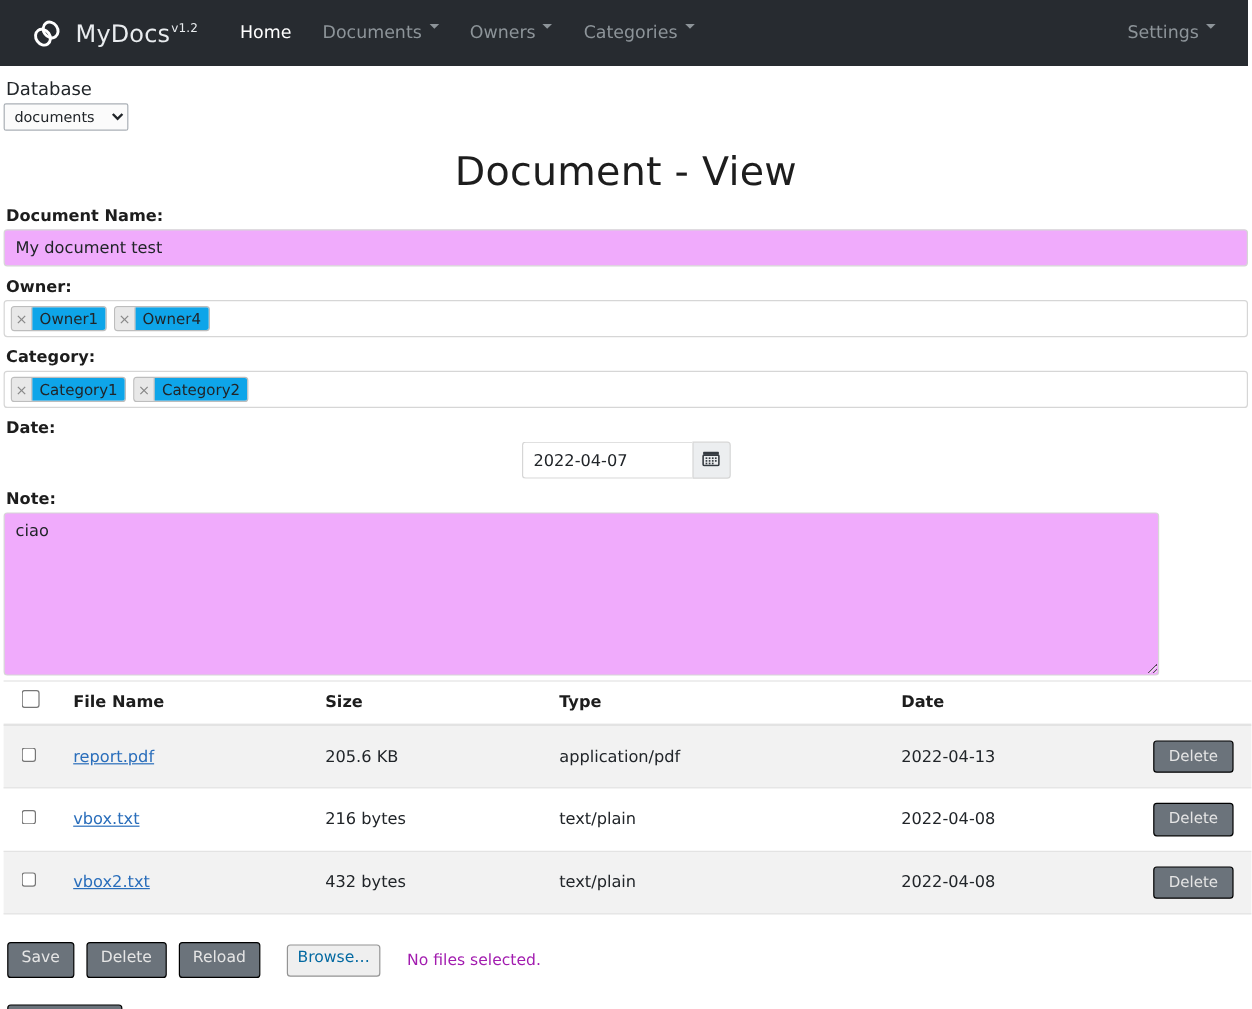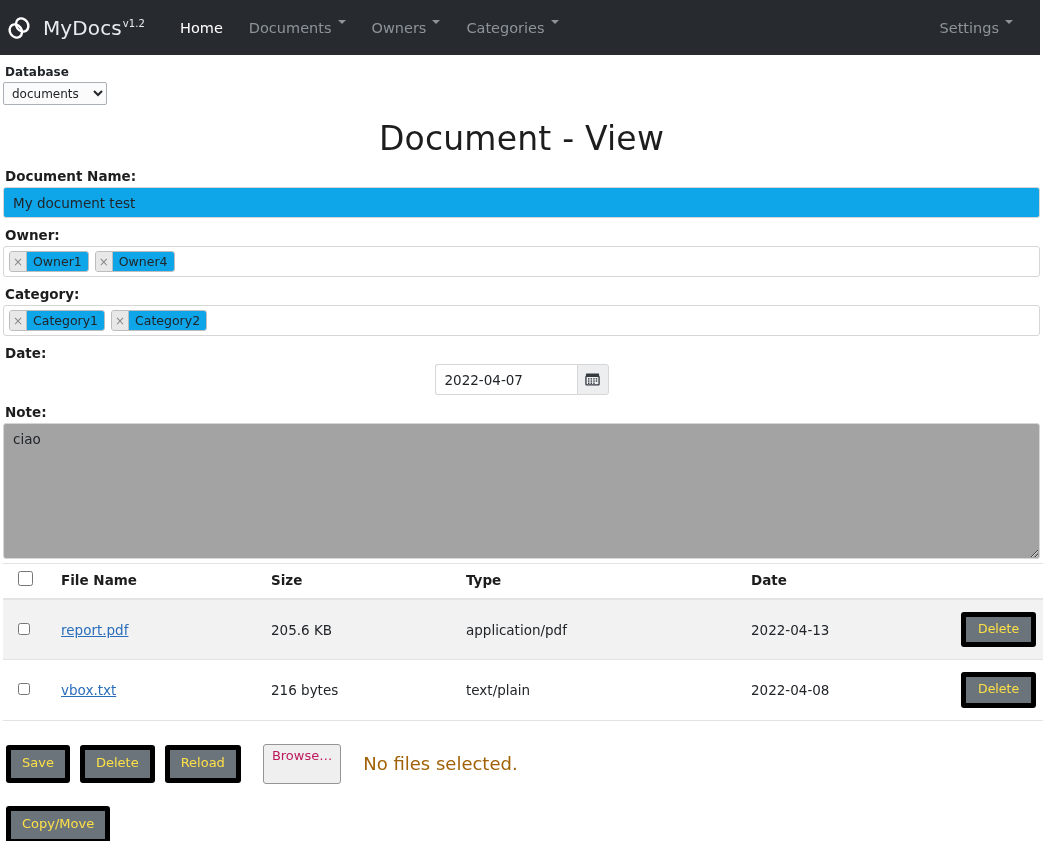--- a/index.html
+++ b/index.html
@@ -13,21 +13,21 @@
     color: #212529;
     overflow: hidden;
   }
 
   
   .navbar {
     height: 55px;
     background: #272b30;
     display: flex;
     align-items: center;
-    padding: 0 14px 0 4px;
+    padding: 0 14px 0 24px;
     width: 1040px;
   }
   .brand {
     display: flex;
     align-items: center;
     gap: 9px;
     margin-right: 22px;
   }
   .brand-icon { width: 30px; height: 30px; display: block; }
   .brand-text {
@@ -58,21 +58,21 @@
     width: 0; height: 0;
     border-left: 4px solid transparent;
     border-right: 4px solid transparent;
     border-top: 4px solid #8d9499;
   }
   .nav-right { margin-left: auto; }
 
   
   .page { padding: 0 3px; }
 
-  .db-label { font-size: 12px; color: #212529; margin: 10px 0 3px 2px; font-weight: bold; }
+  .db-label { font-size: 15px; color: #212529; margin: 10px 0 3px 2px; }
   .db-select {
     width: 104px; height: 23px;
     font-family: "DejaVu Sans", "Liberation Sans", sans-serif;
     font-size: 12px;
     padding: 1px 4px;
     border: 1px solid #aab0b6;
     border-radius: 2px;
     background: #fbfbfb;
     color: #212529;
   }
@@ -95,21 +95,21 @@
 
   .text-input {
     width: 1037px;
     height: 31px;
     border: 1px solid #d6d6d6;
     border-radius: 3px;
     padding: 4px 9px;
     font-family: "DejaVu Sans", "Liberation Sans", sans-serif;
     font-size: 13.5px;
     color: #212529;
-    background: #0ea5e9;
+    background: #f0abfc;
     margin-bottom: 9px;
     display: block;
   }
 
   .tag-box {
     width: 1037px;
     min-height: 31px;
     border: 1px solid #d6d6d6;
     border-radius: 3px;
     background: #fff;
@@ -156,29 +156,29 @@
   .date-btn {
     width: 32px; height: 31px;
     border: 1px solid #d6d6d6;
     border-radius: 0 3px 3px 0;
     background: #eceef0;
     display: flex; align-items: center; justify-content: center;
     cursor: pointer;
   }
 
   .note-area {
-    width: 1037px;
+    width: 963px;
     height: 136px;
     border: 1px solid #d6d6d6;
     border-radius: 3px;
     padding: 7px 9px;
     font-family: "DejaVu Sans", "Liberation Sans", sans-serif;
     font-size: 13.5px;
     color: #212529;
-    background: #a3a3a3;
+    background: #f0abfc;
     resize: both;
     display: block;
     margin-bottom: 4px;
   }
 
   
   table.files {
     width: 1040px;
     border-collapse: collapse;
     margin-top: 4px;
@@ -213,22 +213,22 @@
     text-decoration: underline;
     cursor: pointer;
   }
   input[type=checkbox] { cursor: pointer; }
   .cb-head { width: 15px; height: 15px; margin: 0 0 0 9px; }
   .cb-row  { width: 12px; height: 12px; margin: 0 0 0 9px; }
 
   
   .btn {
     background: #6b737b;
-    color: #fde047;
-    border: 5px solid #000000;
+    color: #e5e5e5;
+    border: 1px solid #000000;
     border-radius: 3px;
     font-family: "DejaVu Sans", "Liberation Sans", sans-serif;
     font-size: 13px;
     padding: 6px 11px 7px 11px;
     cursor: pointer;
     line-height: 1.15;
     white-space: nowrap;
   }
   .btn-delete-row { padding: 5px 12px 6px 12px; font-size: 12.5px; }
 
@@ -238,25 +238,25 @@
     gap: 10px;
     margin: 23px 0 0 3px;
   }
   .file-chooser { display: flex; align-items: center; gap: 0; }
   .browse-btn {
     border: 1px solid #949494;
     background: #efefef;
     border-radius: 3px;
     font-family: "DejaVu Sans", "Liberation Sans", sans-serif;
     font-size: 13px;
-    padding: 3px 8px 20px 8px;
-    color: #be185d;
-    cursor: pointer;
-  }
-  .no-files { margin-left: 22px; font-size: 18px; color: #a16207; }
+    padding: 3px 8px 7px 8px;
+    color: #0369a1;
+    cursor: pointer;
+  }
+  .no-files { margin-left: 22px; font-size: 13px; color: #a21caf; }
   .addfiles-wrap { display: flex; align-items: center; gap: 10px; margin-left: 26px; }
   .maxupload { font-size: 13.5px; color: #212529; white-space: nowrap; }
 
   .row2 { margin: 22px 0 0 3px; }
 </style>
 </head>
 <body>
 
 <div class="navbar">
   <div class="brand">
@@ -405,20 +405,34 @@
         <td>
           <span class="file-link">vbox.txt</span>
         </td>
         <td>216 bytes</td>
         <td>text/plain</td>
         <td>2022-04-08</td>
         <td>
           <button class="btn btn-delete-row">Delete</button>
         </td>
       </tr>
+      <tr>
+        <td>
+          <input class="cb-row" type="checkbox" style="">
+        </td>
+        <td>
+          <span class="file-link">vbox2.txt</span>
+        </td>
+        <td>432 bytes</td>
+        <td>text/plain</td>
+        <td>2022-04-08</td>
+        <td>
+          <button class="btn btn-delete-row">Delete</button>
+        </td>
+      </tr>
     </tbody>
   </table>
 
   
   <div class="actions-row">
     <button class="btn">Save</button>
     <button class="btn">Delete</button>
     <button class="btn">Reload</button>
     <div class="file-chooser" style="margin-left:12px;">
       <span class="browse-btn">Browse…</span>

